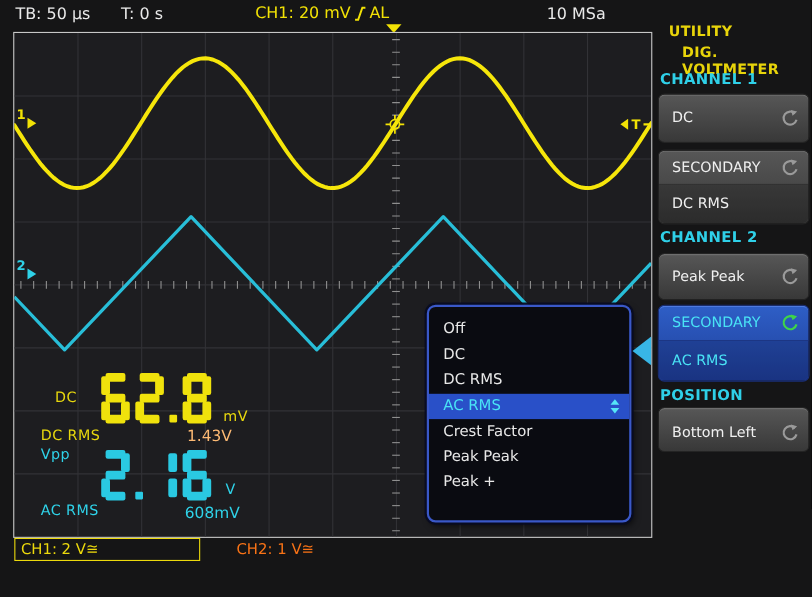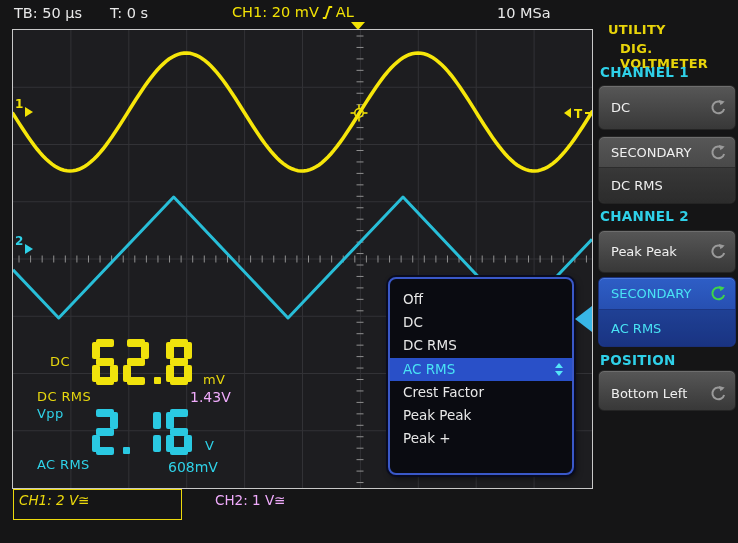--- a/index.html
+++ b/index.html
@@ -10,21 +10,21 @@
   .tb-text{color:#e9e9e9;font-size:14.5px;white-space:pre;}
   .tb-yellow{color:#f2e205;font-size:14.5px;display:flex;align-items:center;gap:3px;white-space:pre;}
   #trig-top{width:0;height:0;border-left:7px solid transparent;border-right:7px solid transparent;
             border-top:8px solid #f2e205;}
   
   #scope{left:12px;top:29px;width:579px;height:458px;background:#1d1d20;border:1px solid #c8c8c8;}
   #scope svg{display:block;}
   
   .meas-label-y{color:#e8d80e;font-size:13px;letter-spacing:.4px;}
   .meas-label-c{color:#2fd2e8;font-size:13px;letter-spacing:.4px;}
-  .meas-val-y{color:#f0abfc;font-size:14px;margin-left:20px;}
+  .meas-val-y{color:#fdba74;font-size:14px;}
   .meas-val-c{color:#2fd2e8;font-size:14px;text-align:center;}
   .sevenseg{display:flex;align-items:flex-end;gap:5px;}
   .ss-digit{position:relative;width:26px;height:46px;}
   .seg{position:absolute;border-radius:2px;}
   .ss-dp{width:7px;height:7px;border-radius:1px;margin-bottom:1px;}
   .ss-unit{font-size:13px;margin-left:5px;margin-bottom:2px;}
   
   #menu{left:388px;top:277px;width:186px;height:198px;background:#0a0b11;
         border:2px solid #3a58c8;border-radius:8px;box-shadow:0 0 0 2px rgba(8,12,34,.95),2px 3px 6px rgba(0,0,0,.6);
         padding-top:9px;box-sizing:border-box;}
@@ -47,23 +47,23 @@
           box-shadow:inset 0 1px 0 #6e6e6e;box-sizing:border-box;color:#f0f0f0;font-size:13px;}
   .sb-row{display:flex;align-items:center;padding:0 9px 0 12px;}
   .sb-row2{background:rgba(0,0,0,.22);border-top:1px solid #2c2c2c;
            border-radius:0 0 6px 6px;display:flex;align-items:center;padding:0 9px 0 12px;}
   .sb-btn.active{background:linear-gradient(#2e5ec6,#1f3f9a);border-color:#1a2f78;
                  box-shadow:inset 0 1px 0 #4d7ade;color:#49e3f5;}
   .sb-btn.active .sb-row2{background:rgba(0,0,20,.18);border-top:1px solid #1c3684;}
   .roticon{margin-left:auto;flex:0 0 auto;}
   .dashes{margin-left:auto;font-weight:800;letter-spacing:3px;color:#dcdcdc;font-size:13px;}
   
-  #ch1-box{left:13px;top:489px;width:169px;height:31px;border:1px solid #ecd90c;
-           color:#ecd90c;font-size:13.5px;line-height:20px;padding-left:5px;box-sizing:border-box;font-style:italic;}
-  #ch2-label{left:215px;top:492px;color:#f0abfc;font-size:13.5px;}
+  #ch1-box{left:13px;top:489px;width:169px;height:21px;border:1px solid #ecd90c;
+           color:#ecd90c;font-size:13.5px;line-height:20px;padding-left:5px;box-sizing:border-box;}
+  #ch2-label{left:215px;top:492px;color:#f97316;font-size:13.5px;}
 </style>
 </head>
 <body>
 
 <div id="screen">
 
   <div class="abs tb-text" style="left:14px;top:5px">TB: 50 µs</div>
   <div class="abs tb-text" style="left:110px;top:5px">T: 0 s</div>
   <div class="abs tb-yellow" style="left:232px;top:4px">
     <span>CH1: 20 mV</span>

